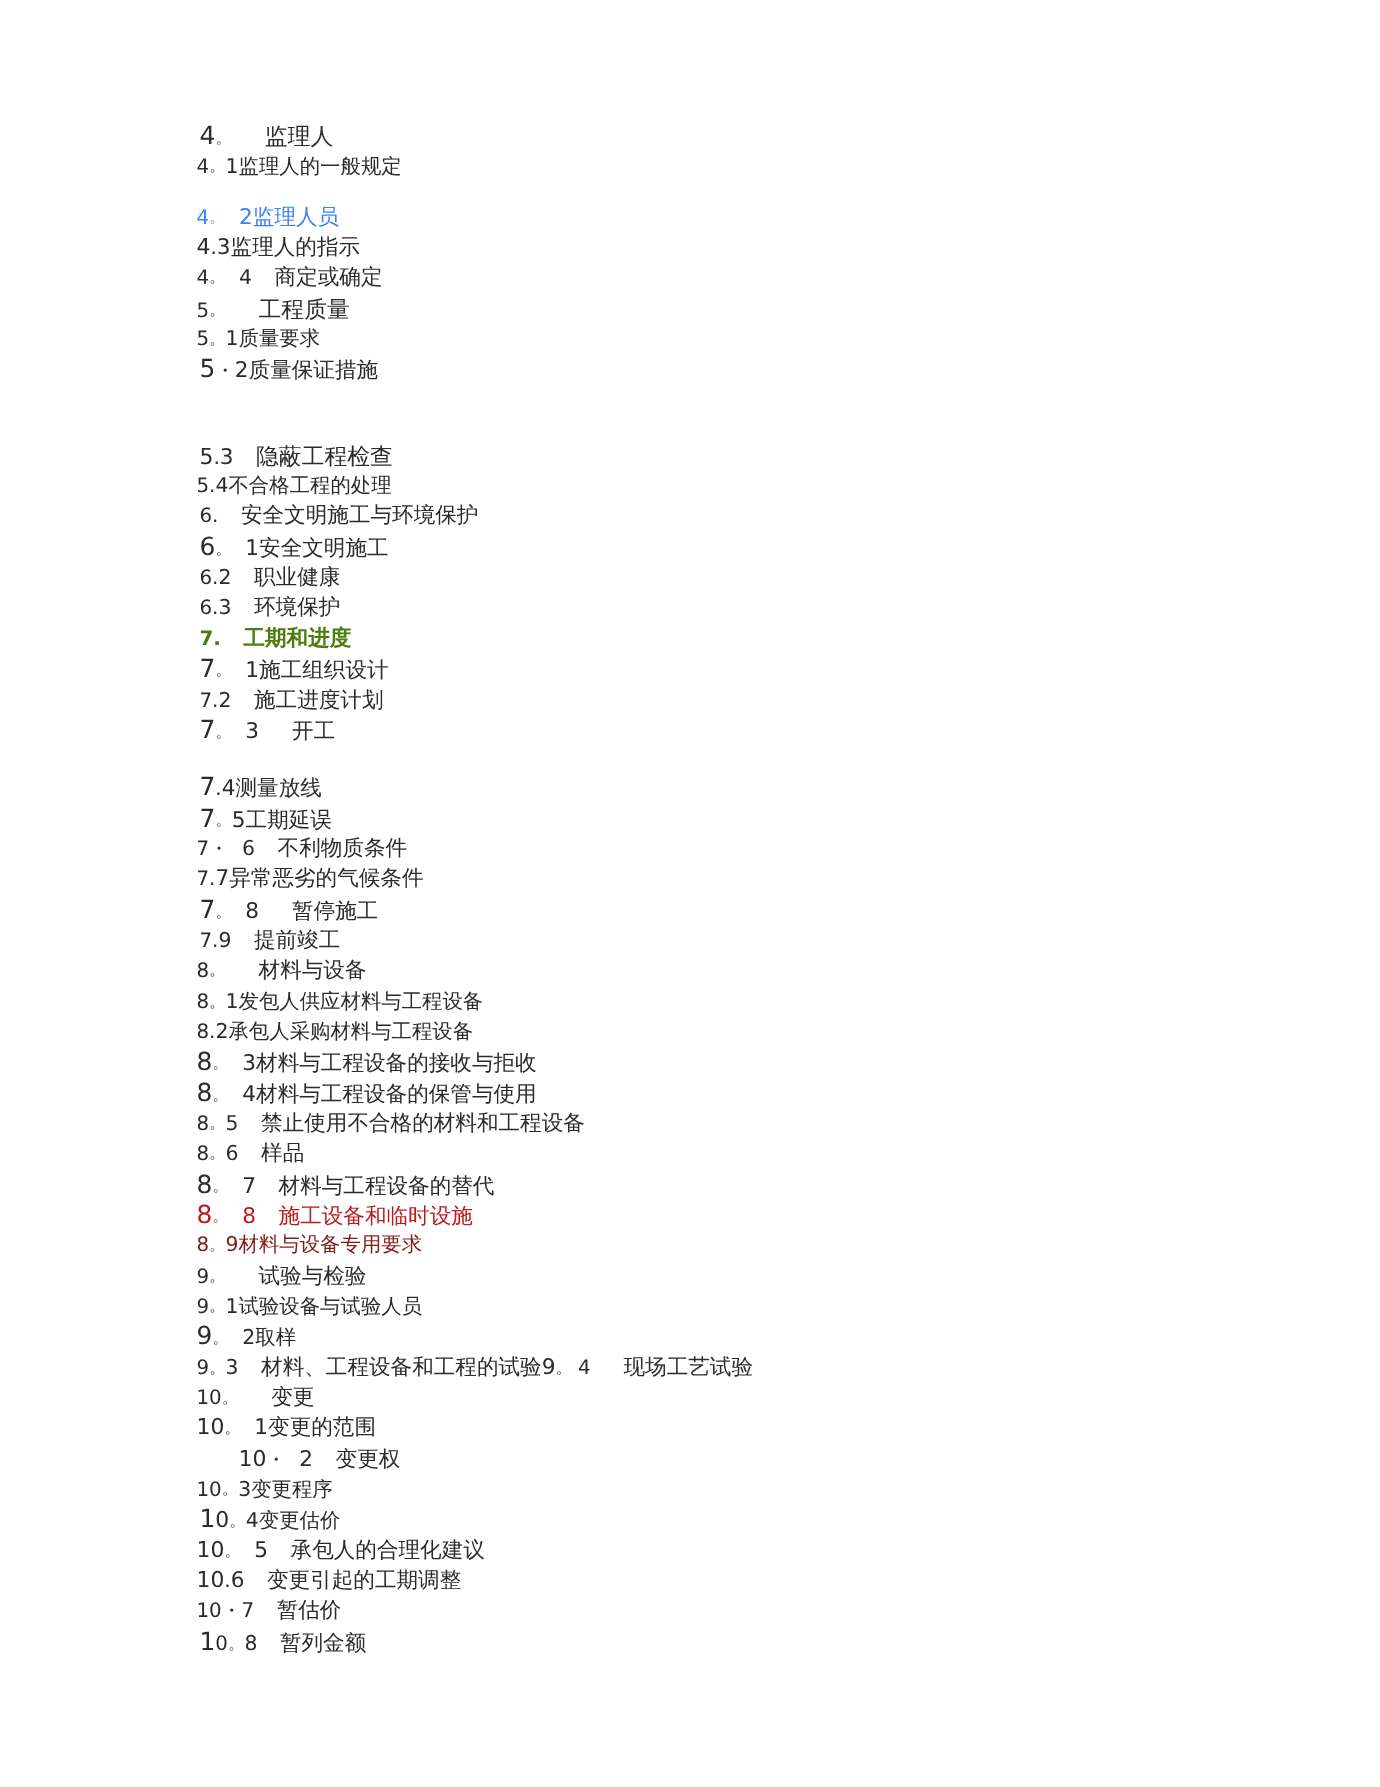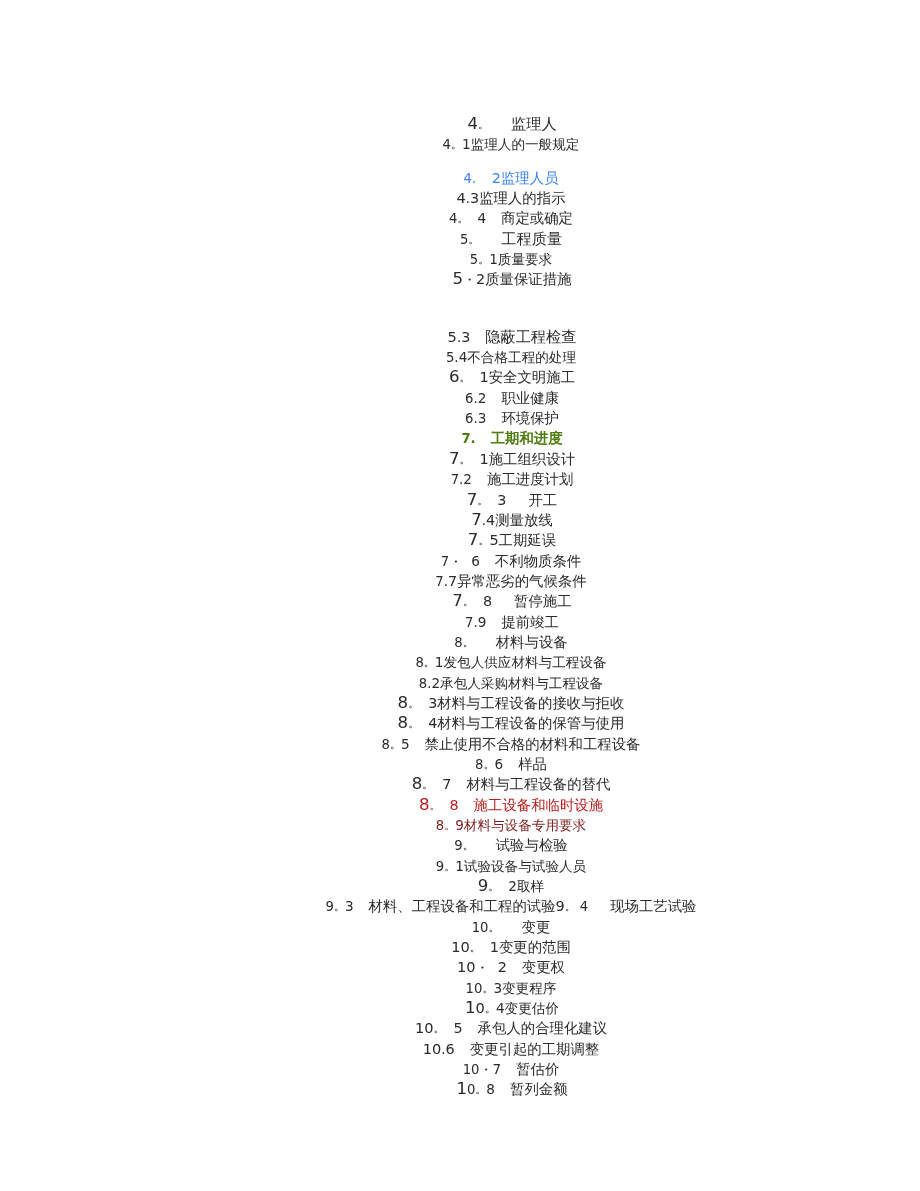--- a/index.html
+++ b/index.html
@@ -21,23 +21,22 @@
     left: 0;
     top: 0;
     width: 920px;
     height: 1191px;
     background: #ffffff;
   }
 
   #toc-list {
     position: absolute;
     left: 131px;
-    top: 114px;
+    top: 81px;
     width: 760px;
-    text-align: center;
   }
 
   .toc-line {
     display: block;
     height: 20.35px;
     line-height: 20.35px;
     white-space: nowrap;
     color: #2b2b2b;
     font-family: "DejaVu Sans", sans-serif;
     font-size: 13.4px;
@@ -75,28 +74,29 @@
       <div class="toc-line ind1" style="color: rgb(43, 43, 43);"><span class="n-lg">4</span><span class="sep-deg">。</span><span class="sp-4"></span><span class="t-lg">监理人</span></div>
       <div class="toc-line ind0" style="color: rgb(43, 43, 43);"><span class="n-sm">4</span><span class="sep-deg">。</span><span class="t-sm">1监理人的一般规定</span></div>
       <div class="toc-line ind0" style="color: #3b82f6; margin-top: 13px;"><span class="n-sm">4</span><span class="sep-deg">。</span><span class="sp-2"></span><span class="t-md">2监理人员</span></div>
       <div class="toc-line ind0" style="color: rgb(43, 43, 43);"><span class="n-md">4</span><span class="sep-dot">.</span><span class="t-md">3监理人的指示</span></div>
       <div class="toc-line ind0" style="color: rgb(43, 43, 43);"><span class="n-sm">4</span><span class="sep-deg">。</span><span class="sp-2"></span><span class="t-sm">4</span><span class="sp-3"></span><span class="t-md">商定或确定</span></div>
       <div class="toc-line ind0" style="color: rgb(43, 43, 43);"><span class="n-sm">5</span><span class="sep-deg">。</span><span class="sp-4"></span><span class="t-lg">工程质量</span></div>
       <div class="toc-line ind0" style="color: rgb(43, 43, 43);"><span class="n-sm">5</span><span class="sep-deg">。</span><span class="t-sm">1质量要求</span></div>
       <div class="toc-line ind1" style="color: rgb(43, 43, 43);"><span class="n-lg">5</span><span class="sep-mid">・</span><span class="t-md">2质量保证措施</span></div>
       <div class="toc-line ind1" style="color: rgb(43, 43, 43); margin-top: 37px;"><span class="n-md">5</span><span class="sep-dot">.</span><span class="t-md">3</span><span class="sp-3"></span><span class="t-lg">隐蔽工程检查</span></div>
       <div class="toc-line ind0" style="color: rgb(43, 43, 43);"><span class="n-sm">5</span><span class="sep-dot">.</span><span class="t-sm">4不合格工程的处理</span></div>
+      <div class="toc-line ind1" style="color: rgb(43, 43, 43);"><span class="n-sm">6</span><span class="sep-dot">.</span><span class="sp-3"></span><span class="t-md">安全文明施工与环境保护</span></div>
       <div class="toc-line ind1" style="color: rgb(43, 43, 43);"><span class="n-lg">6</span><span class="sep-deg">。</span><span class="sp-2"></span><span class="t-md">1安全文明施工</span></div>
       <div class="toc-line ind1" style="color: rgb(43, 43, 43);"><span class="n-sm">6</span><span class="sep-dot">.</span><span class="t-sm">2</span><span class="sp-3"></span><span class="t-md">职业健康</span></div>
       <div class="toc-line ind1" style="color: rgb(43, 43, 43);"><span class="n-sm">6</span><span class="sep-dot">.</span><span class="t-sm">3</span><span class="sp-3"></span><span class="t-md">环境保护</span></div>
       <div class="toc-line ind1" style="color: #4d7c0f; font-weight: bold;"><span class="n-sm">7</span><span class="sep-dot">.</span><span class="sp-3"></span><span class="t-md">工期和进度</span></div>
       <div class="toc-line ind1" style="color: rgb(43, 43, 43);"><span class="n-lg">7</span><span class="sep-deg">。</span><span class="sp-2"></span><span class="t-md">1施工组织设计</span></div>
       <div class="toc-line ind1" style="color: rgb(43, 43, 43);"><span class="n-sm">7</span><span class="sep-dot">.</span><span class="t-sm">2</span><span class="sp-3"></span><span class="t-md">施工进度计划</span></div>
       <div class="toc-line ind1" style="color: rgb(43, 43, 43);"><span class="n-lg">7</span><span class="sep-deg">。</span><span class="sp-2"></span><span class="t-md">3</span><span class="sp-4"></span><span class="t-md">开工</span></div>
-      <div class="toc-line ind1" style="color: rgb(43, 43, 43);"><span class="n-lg">7</span><span class="sep-dot">.</span><span class="t-md">4测量放线</span></div>
+      <div class="toc-line ind1" style="color: rgb(43, 43, 43); margin-top: 18px;"><span class="n-lg">7</span><span class="sep-dot">.</span><span class="t-md">4测量放线</span></div>
       <div class="toc-line ind1" style="color: rgb(43, 43, 43);"><span class="n-lg">7</span><span class="sep-deg">。</span><span class="t-md">5工期延误</span></div>
       <div class="toc-line ind0" style="color: rgb(43, 43, 43);"><span class="n-sm">7</span><span class="sep-mid">・</span><span class="sp-2"></span><span class="t-sm">6</span><span class="sp-3"></span><span class="t-md">不利物质条件</span></div>
       <div class="toc-line ind0" style="color: rgb(43, 43, 43);"><span class="n-sm">7</span><span class="sep-dot">.</span><span class="t-md">7异常恶劣的气候条件</span></div>
       <div class="toc-line ind1" style="color: rgb(43, 43, 43);"><span class="n-lg">7</span><span class="sep-deg">。</span><span class="sp-2"></span><span class="t-md">8</span><span class="sp-4"></span><span class="t-md">暂停施工</span></div>
       <div class="toc-line ind1" style="color: rgb(43, 43, 43);"><span class="n-sm">7</span><span class="sep-dot">.</span><span class="t-sm">9</span><span class="sp-3"></span><span class="t-md">提前竣工</span></div>
       <div class="toc-line ind0" style="color: rgb(43, 43, 43);"><span class="n-sm">8</span><span class="sep-deg">。</span><span class="sp-4"></span><span class="t-md">材料与设备</span></div>
       <div class="toc-line ind0" style="color: rgb(43, 43, 43);"><span class="n-sm">8</span><span class="sep-deg">。</span><span class="t-sm">1发包人供应材料与工程设备</span></div>
       <div class="toc-line ind0" style="color: rgb(43, 43, 43);"><span class="n-sm">8</span><span class="sep-dot">.</span><span class="t-sm">2承包人采购材料与工程设备</span></div>
       <div class="toc-line ind0" style="color: rgb(43, 43, 43);"><span class="n-lg">8</span><span class="sep-deg">。</span><span class="sp-2"></span><span class="t-md">3材料与工程设备的接收与拒收</span></div>
       <div class="toc-line ind0" style="color: rgb(43, 43, 43);"><span class="n-lg">8</span><span class="sep-deg">。</span><span class="sp-2"></span><span class="t-md">4材料与工程设备的保管与使用</span></div>
@@ -104,21 +104,21 @@
       <div class="toc-line ind0" style="color: rgb(43, 43, 43);"><span class="n-sm">8</span><span class="sep-deg">。</span><span class="t-sm">6</span><span class="sp-3"></span><span class="t-md">样品</span></div>
       <div class="toc-line ind0" style="color: rgb(43, 43, 43);"><span class="n-lg">8</span><span class="sep-deg">。</span><span class="sp-2"></span><span class="t-md">7</span><span class="sp-3"></span><span class="t-md">材料与工程设备的替代</span></div>
       <div class="toc-line ind0" style="color: #b91c1c;"><span class="n-lg">8</span><span class="sep-deg">。</span><span class="sp-2"></span><span class="t-md">8</span><span class="sp-3"></span><span class="t-md">施工设备和临时设施</span></div>
       <div class="toc-line ind0" style="color: #7f1d1d;"><span class="n-sm">8</span><span class="sep-deg">。</span><span class="t-sm">9材料与设备专用要求</span></div>
       <div class="toc-line ind0" style="color: rgb(43, 43, 43);"><span class="n-sm">9</span><span class="sep-deg">。</span><span class="sp-4"></span><span class="t-md">试验与检验</span></div>
       <div class="toc-line ind0" style="color: rgb(43, 43, 43);"><span class="n-sm">9</span><span class="sep-deg">。</span><span class="t-sm">1试验设备与试验人员</span></div>
       <div class="toc-line ind0" style="color: rgb(43, 43, 43);"><span class="n-lg">9</span><span class="sep-deg">。</span><span class="sp-2"></span><span class="t-sm">2取样</span></div>
       <div class="toc-line ind0" style="color: rgb(43, 43, 43);"><span class="n-sm">9</span><span class="sep-deg">。</span><span class="t-sm">3</span><span class="sp-3"></span><span class="t-md">材料、工程设备和工程的试验9</span><span class="sep-deg">。</span><span class="sp-1"></span><span class="n-sm">4</span><span class="sp-4"></span><span class="t-md">现场工艺试验</span></div>
       <div class="toc-line ind0" style="color: rgb(43, 43, 43);"><span class="n-sm">10</span><span class="sep-deg">。</span><span class="sp-4"></span><span class="t-md">变更</span></div>
       <div class="toc-line ind0" style="color: rgb(43, 43, 43);"><span class="n-md">10</span><span class="sep-deg">。</span><span class="sp-2"></span><span class="t-md">1变更的范围</span></div>
-      <div class="toc-line ind0" style="color: rgb(43, 43, 43);"><span class="n-md">10</span><span class="sep-mid">・</span><span class="sp-2"></span><span class="t-md">2</span><span class="sp-3"></span><span class="t-md">变更权</span></div>
+      <div class="toc-line ind0" style="color: rgb(43, 43, 43); margin-left: 28px;"><span class="n-md">10</span><span class="sep-mid">・</span><span class="sp-2"></span><span class="t-md">2</span><span class="sp-3"></span><span class="t-md">变更权</span></div>
       <div class="toc-line ind0" style="color: rgb(43, 43, 43);"><span class="n-sm">10</span><span class="sep-deg">。</span><span class="t-sm">3变更程序</span></div>
       <div class="toc-line ind1" style="color: rgb(43, 43, 43);"><span class="n-lg">1</span><span class="n-md">0</span><span class="sep-deg">。</span><span class="t-sm">4变更估价</span></div>
       <div class="toc-line ind0" style="color: rgb(43, 43, 43);"><span class="n-md">10</span><span class="sep-deg">。</span><span class="sp-2"></span><span class="t-md">5</span><span class="sp-3"></span><span class="t-md">承包人的合理化建议</span></div>
       <div class="toc-line ind0" style="color: rgb(43, 43, 43);"><span class="n-md">10</span><span class="sep-dot">.</span><span class="t-md">6</span><span class="sp-3"></span><span class="t-md">变更引起的工期调整</span></div>
       <div class="toc-line ind0" style="color: rgb(43, 43, 43);"><span class="n-sm">10</span><span class="sep-mid">・</span><span class="t-sm">7</span><span class="sp-3"></span><span class="t-md">暂估价</span></div>
       <div class="toc-line ind1" style="color: rgb(43, 43, 43);"><span class="n-lg">1</span><span class="n-sm">0</span><span class="sep-deg">。</span><span class="t-sm">8</span><span class="sp-3"></span><span class="t-md">暂列金额</span></div>
     </div>
 </div>
 
 </body></html>

